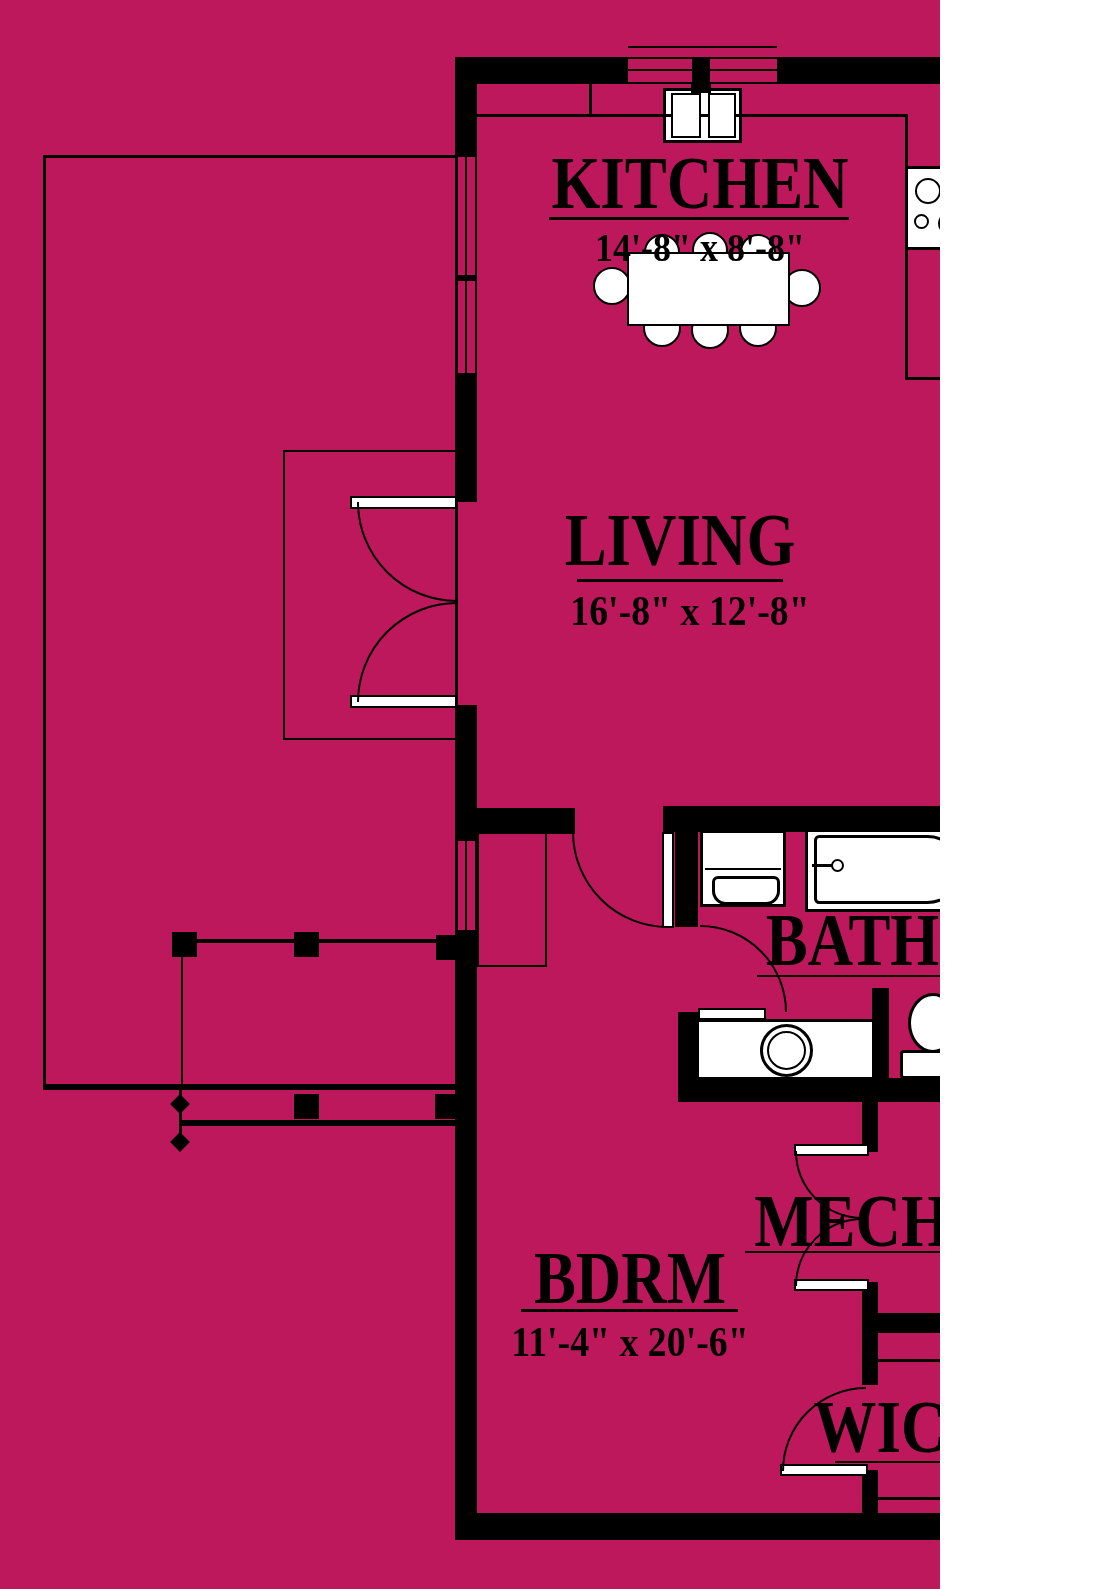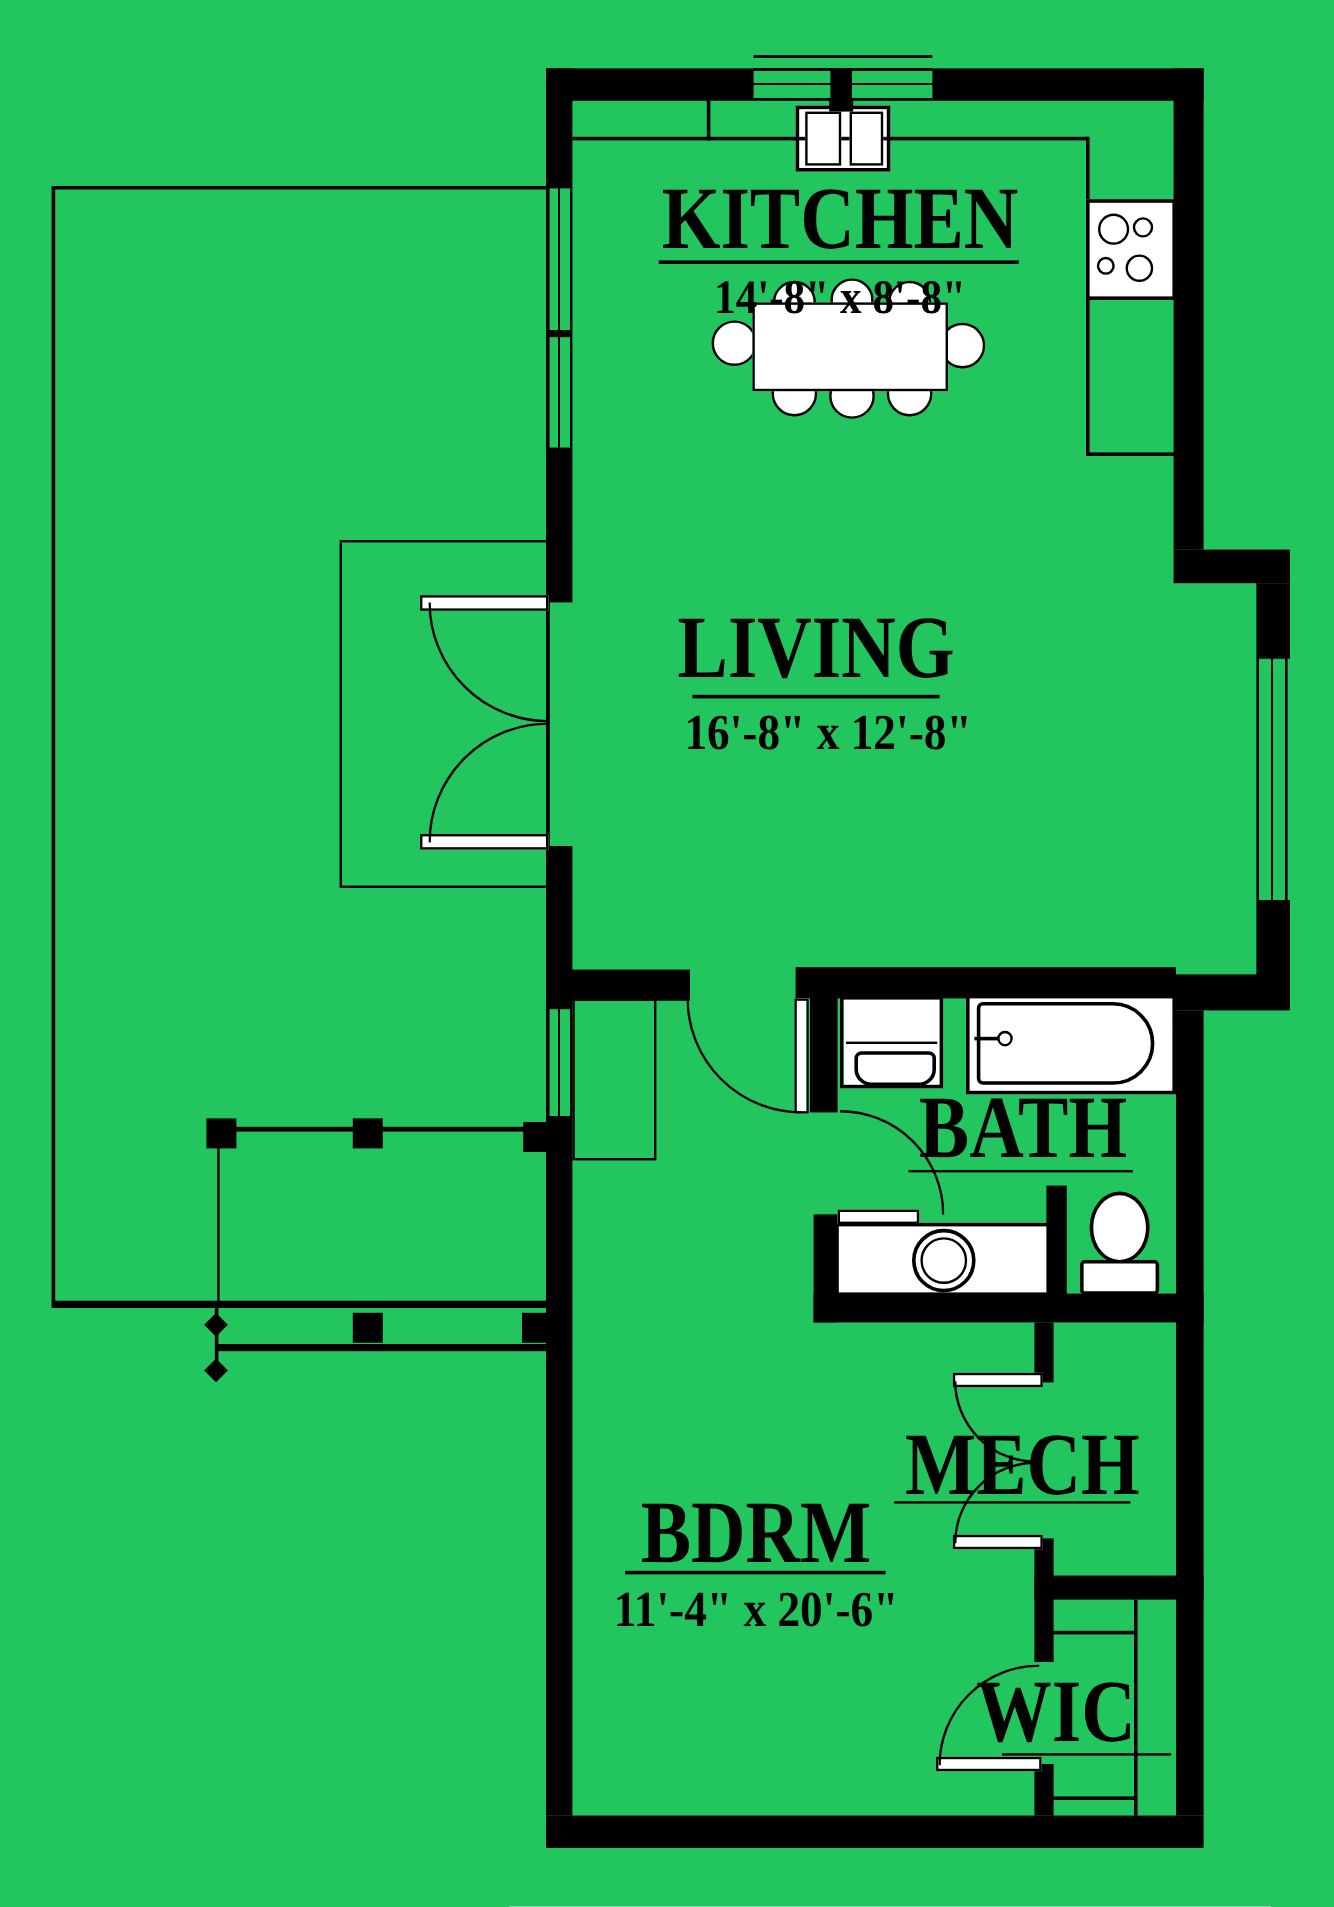--- a/index.html
+++ b/index.html
@@ -1,16 +1,16 @@
 <!DOCTYPE html>
 <html><head>
 <meta charset="utf-8">
 <style>
   html,body{margin:0;padding:0;background:#fff;}
-  #plan{position:relative;width:1112px;height:1589px;background:#22c55e;overflow:hidden;
+  #plan{position:relative;width:940px;height:1589px;background:#be185d;overflow:hidden;
         font-family:"Liberation Serif", serif;}
   .wall{position:absolute;background:#000;z-index:4;}
   .tline{position:absolute;background:#000;z-index:3;}
   .deckline{position:absolute;background:#000;z-index:1;}
   .post{position:absolute;background:#000;z-index:2;}
   .tick{position:absolute;background:#000;transform:rotate(45deg);z-index:2;}
   .outline{position:absolute;border:3px solid #000;background:transparent;z-index:1;box-sizing:border-box;}
   .thinrect{position:absolute;border:2px solid #000;background:transparent;z-index:2;box-sizing:border-box;}
   .fixture{position:absolute;border:3px solid #000;background:#fff;z-index:2;box-sizing:border-box;}
   .fixthin{position:absolute;border:2px solid #000;background:#fff;z-index:2;box-sizing:border-box;}

